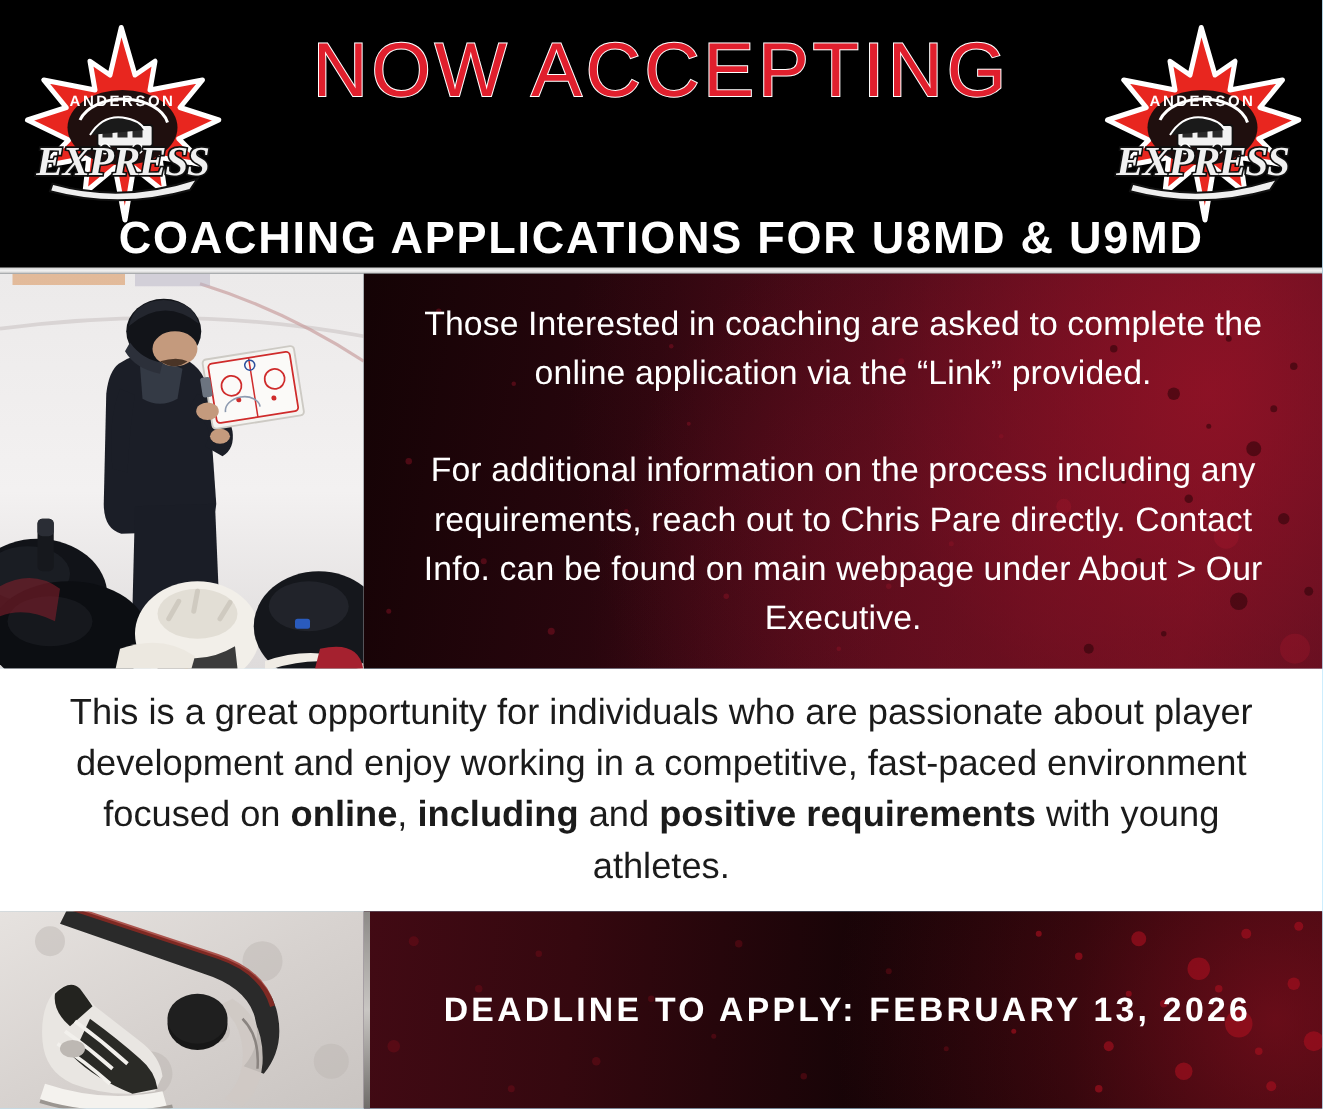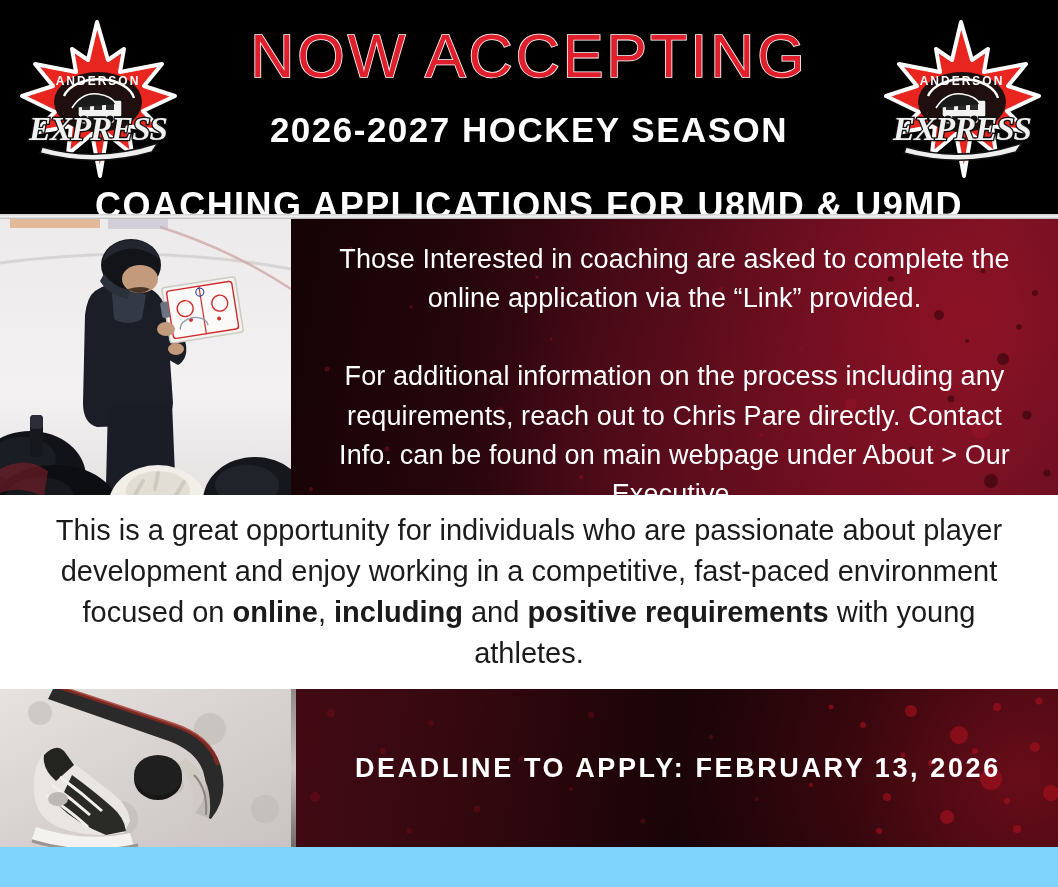--- a/index.html
+++ b/index.html
@@ -67,36 +67,35 @@
     position: absolute;
     top: 166px;
     left: 0;
     width: 1058px;
     text-align: center;
     font-size: 36px;
     font-weight: 700;
     letter-spacing: 1.4px;
     color: #ffffff;
     line-height: 1.35;
-    margin-top: 16px;
   }
   .hdr-rule {
     position: absolute;
     left: 0;
     top: 214px;
     width: 1058px;
     height: 6px;
     background: linear-gradient(180deg,#cfcfcf 0%, #f3f3f3 45%, #9a9a9a 100%);
   }
 
   
   .midrow {
     position: relative;
     width: 1058px;
-    height: 276px;
+    height: 316px;
     display: flex;
   }
   .photo-coach {
     position: relative;
     width: 291px;
     height: 316px;
     overflow: hidden;
     background: #e9e7e6;
   }
   .photo-coach svg { position:absolute; inset:0; width:100%; height:100%; }
@@ -253,21 +252,20 @@
           </g>
           <g>
             <text x="86" y="124" text-anchor="middle" font-family="Liberation Serif, serif" font-style="italic" font-size="33" font-weight="700" fill="#f0f0f0" stroke="#101010" stroke-width="2.6" paint-order="stroke fill" letter-spacing="-1">EXPRESS</text>
           </g>
           <path d="M30 131 q56 16 116 -4 l-6 9 q-56 16 -112 1 Z" fill="#efefef" stroke="#111" stroke-width="1.6"></path>
         </g>
       </svg>
     </div>
 
     <div class="hdr-title">NOW ACCEPTING</div>
-    <div class="hdr-sub">2026-2027 HOCKEY SEASON</div>
     <div class="hdr-band">COACHING APPLICATIONS FOR U8MD &amp; U9MD</div>
     <div class="hdr-rule"></div>
   </div>
 
   <div class="midrow">
 
     <div class="photo-coach">
       <svg viewBox="0 0 291 316" xmlns="http://www.w3.org/2000/svg" preserveAspectRatio="xMidYMid slice" aria-hidden="true">
         <defs>
           <linearGradient id="ice" x1="0" y1="0" x2="0" y2="1">

